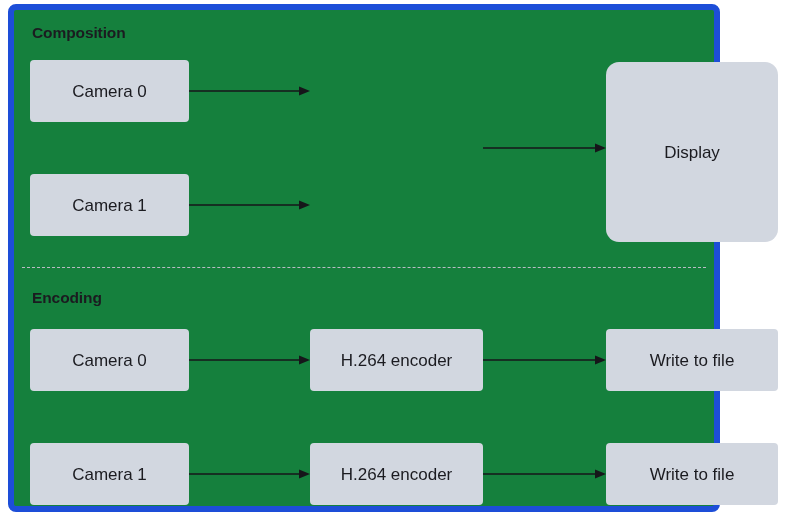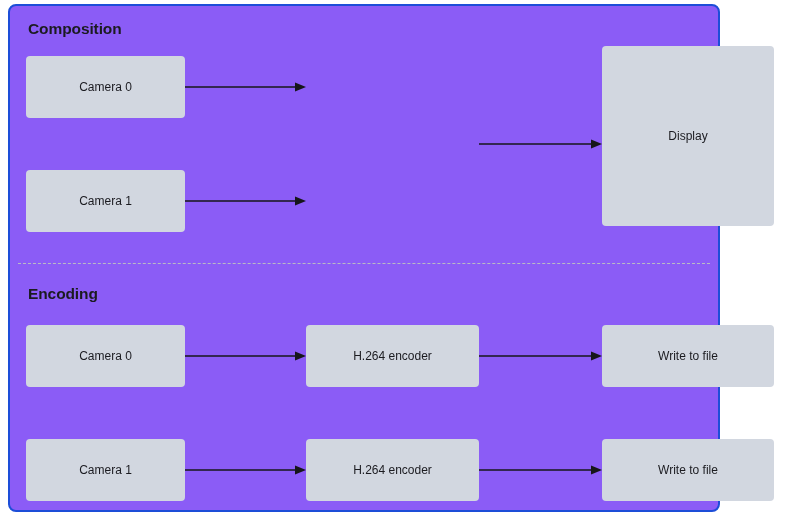--- a/index.html
+++ b/index.html
@@ -13,22 +13,22 @@
     font-family: "Liberation Sans", "DejaVu Sans", sans-serif;
     overflow: hidden;
   }
 
   #diagram-root {
     position: absolute;
     left: 8px;
     top: 4px;
     width: 712px;
     height: 508px;
-    background: #8b5cf6;
-    border: 2px solid #1d4ed8;
+    background: #15803d;
+    border: 6px solid #1d4ed8;
     border-radius: 8px;
     box-sizing: border-box;
   }
 
   .section {
     position: absolute;
     left: 0;
     width: 100%;
   }
   #section-composition { top: 0; height: 257px; }
@@ -57,31 +57,31 @@
   .node {
     position: absolute;
     background: #d2d7e0;
     border-radius: 4px;
     box-sizing: border-box;
     display: flex;
     align-items: center;
     justify-content: center;
   }
   .node-label {
-    font-size: 12px;
+    font-size: 17px;
     color: #1b1b20;
     white-space: nowrap;
     line-height: 1;
   }
 
   
   #node-comp-camera0 { left: 16px;  top: 50px;  width: 159px; height: 62px; }
   #node-comp-camera1 { left: 16px;  top: 164px; width: 159px; height: 62px; }
   #node-comp-composer{ left: 296px; top: 48px;  width: 173px; height: 180px; }
-  #node-comp-display { left: 592px; top: 40px;  width: 172px; height: 180px; }
+  #node-comp-display { left: 592px; top: 52px;  width: 172px; height: 180px; border-radius: 13px; }
 
   
   #node-enc-camera0  { left: 16px;  top: 61px;  width: 159px; height: 62px; }
   #node-enc-encoder0 { left: 296px; top: 61px;  width: 173px; height: 62px; }
   #node-enc-write0   { left: 592px; top: 61px;  width: 172px; height: 62px; }
   #node-enc-camera1  { left: 16px;  top: 175px; width: 159px; height: 62px; }
   #node-enc-encoder1 { left: 296px; top: 175px; width: 173px; height: 62px; }
   #node-enc-write1   { left: 592px; top: 175px; width: 172px; height: 62px; }
 
   

